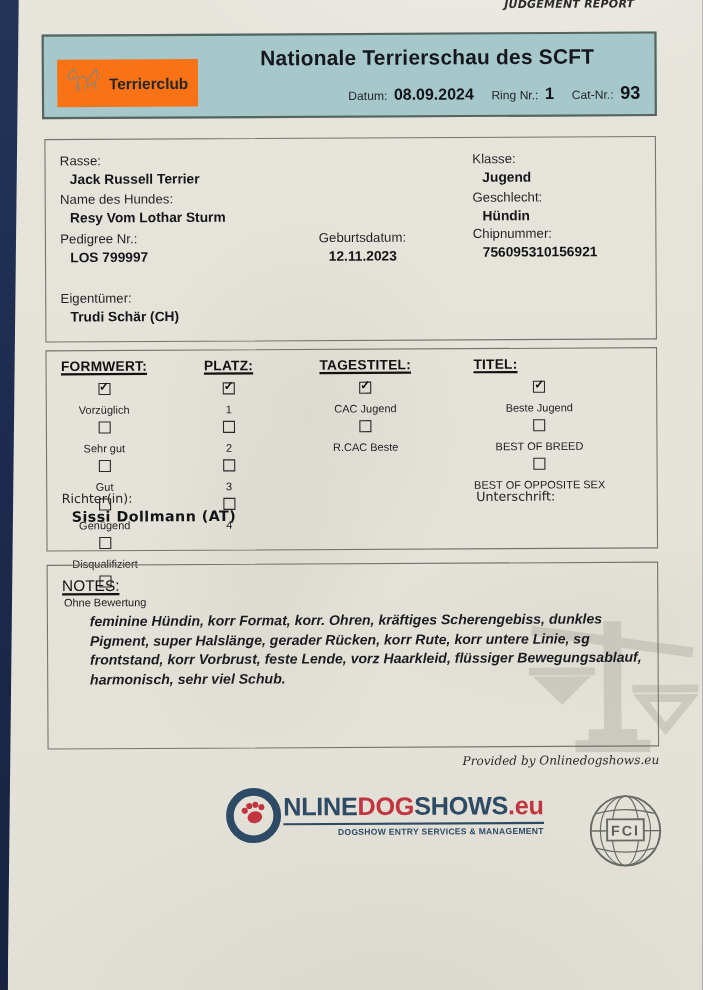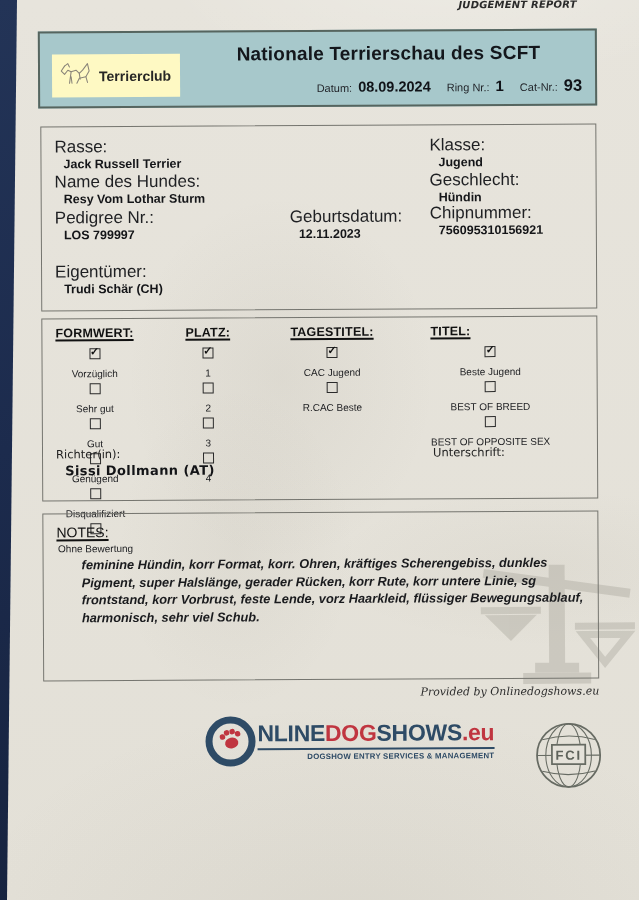--- a/index.html
+++ b/index.html
@@ -18,39 +18,39 @@
       linear-gradient(#e7e4dc,#e3e0d7);}
   .sheet{position:absolute;inset:0;transform:rotate(-0.3deg);}
 
   .report-label{position:absolute;top:0px;right:60px;
     font:italic 700 10px "DejaVu Sans",sans-serif;color:#2b2b2b;letter-spacing:.2px;}
 
   
   .band{position:absolute;left:40px;right:40px;top:30px;height:77px;
     background:#a7c8cb;border:2px solid #56655f;box-sizing:border-box;}
   .club-box{position:absolute;left:12px;top:21px;height:43px;width:128px;
-    background:#fef9c3;display:flex;align-items:center;gap:5px;padding:0 6px;box-sizing:border-box;}
+    background:#f97316;display:flex;align-items:center;gap:5px;padding:0 6px;box-sizing:border-box;}
   .club-label{font-weight:700;font-size:14px;color:#272725;}
   .band-title{position:absolute;left:148px;right:6px;top:11px;text-align:center;
     font-weight:700;font-size:19px;color:#14171c;letter-spacing:.2px;}
   .band-meta{position:absolute;right:13px;bottom:9px;display:flex;align-items:baseline;}
   .band-meta .lbl{font-size:11px;color:#22252a;}
   .band-meta .val{font-weight:700;color:#101318;}
   .v-datum{font-size:14.5px;margin-left:6px;margin-right:16px;}
   .v-ring{font-size:15px;margin-left:6px;margin-right:16px;}
   .v-cat{font-size:16.5px;margin-left:6px;}
 
   
   .box{position:absolute;left:42px;right:41px;border:1px solid #75756f;box-sizing:border-box;}
   .info-box{top:125px;height:185px;}
   .eval-box{top:317px;height:183px;}
   .notes-box{top:512px;height:168px;}
 
   .fld{position:absolute;white-space:nowrap;}
-  .fld .lbl{font-size:17px;color:#1f2023;}
+  .fld .lbl{font-size:12px;color:#1f2023;}
   .fld .val{font-weight:700;font-size:12.5px;color:#141518;}
 
   
   .col{position:absolute;top:7px;}
   .col-h{font-weight:700;font-size:12.5px;color:#111;letter-spacing:.2px;
     text-decoration:underline;text-decoration-thickness:1.5px;text-underline-offset:2px;
     margin-bottom:8px;}
   .opt{display:flex;align-items:center;gap:9px;margin-bottom:4px;flex-direction:column;}
   .opt-label{font-size:10px;color:#1c1d20;}
   .cb{width:9px;height:9px;border:1px solid #2a2a2a;position:relative;flex:0 0 auto;background:transparent;}

